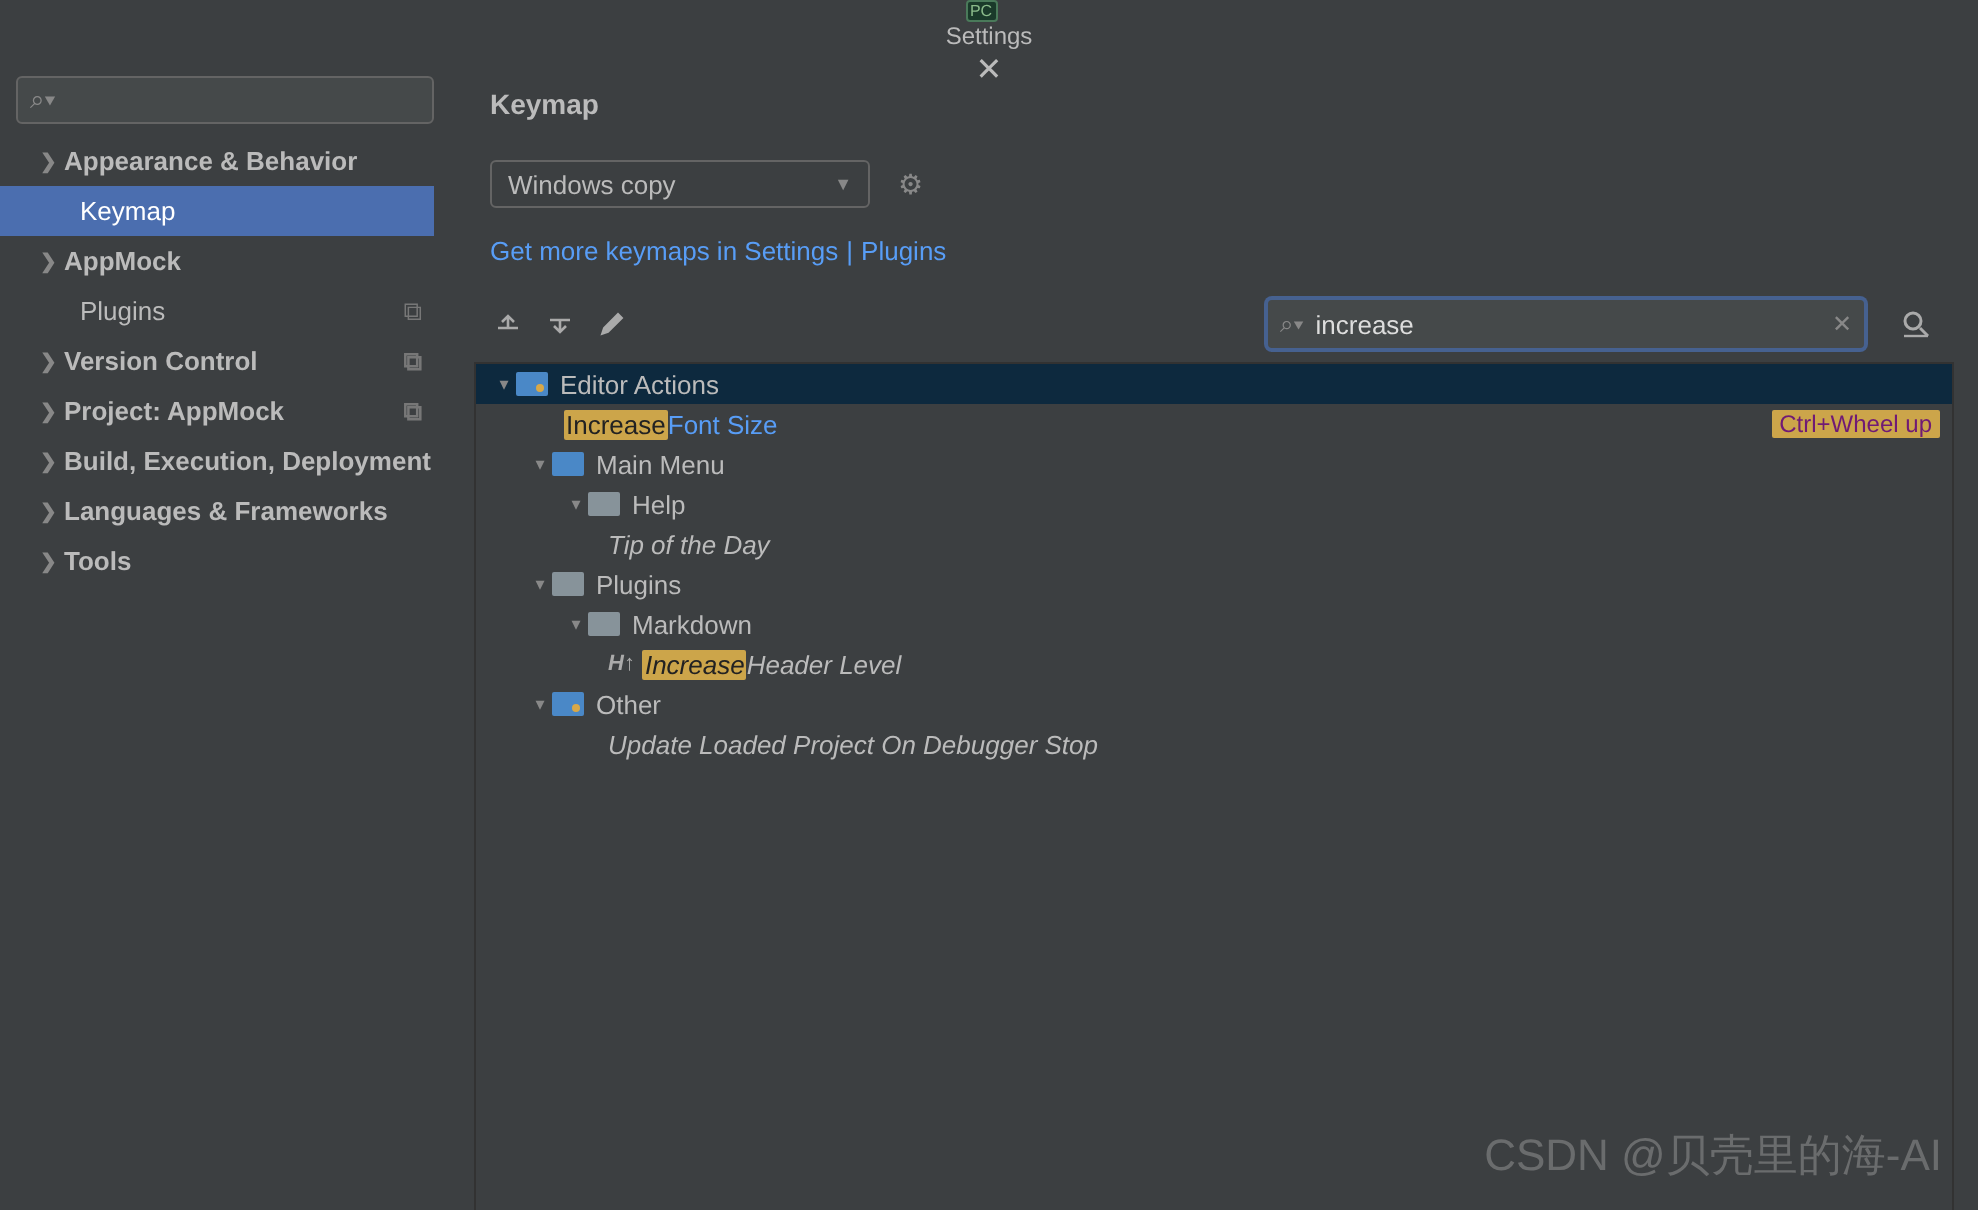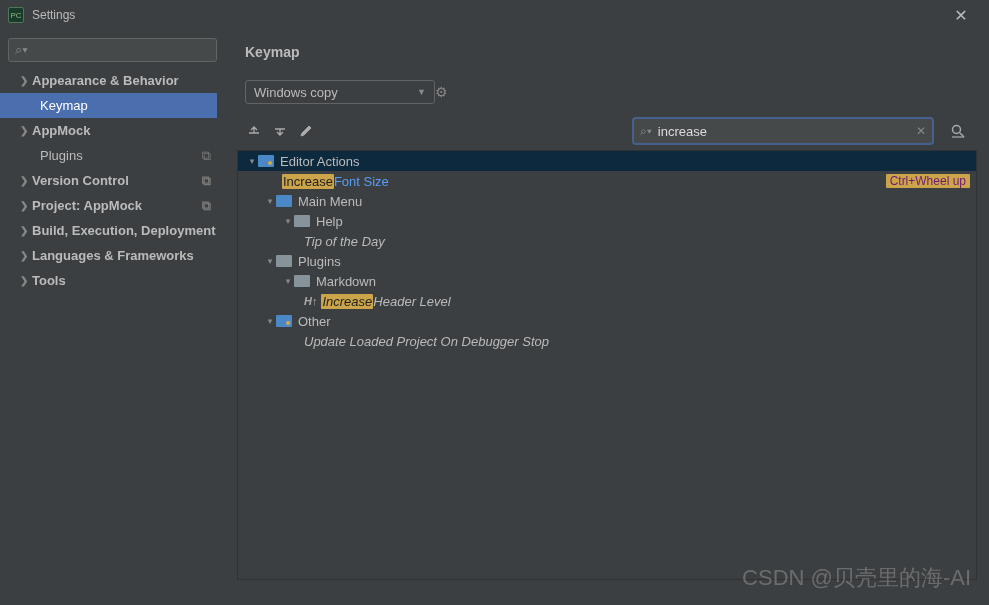--- a/index.html
+++ b/index.html
@@ -1,34 +1,34 @@
 <!DOCTYPE html>
 <html><head>
 <meta charset="utf-8">
 <style>
 * { margin:0; padding:0; box-sizing:border-box; font-family:"Segoe UI",Arial,sans-serif; }
 body { background:#3c3f41; color:#bbbbbb; width:989px; height:605px; overflow:hidden; font-size:13px; position:relative; }
-.titlebar { height:30px; display:flex; align-items:center; padding:0 8px; background:#3c3f41; }
+.titlebar { height:30px; display:flex; align-items:center; padding:0 8px; background:#3c3f41;flex-direction:column; }
 .titlebar .app-icon { width:16px; height:16px; background:#1a3a2a; border:1px solid #4a7a5a; border-radius:2px; display:flex; align-items:center; justify-content:center; font-size:8px; color:#8aba8a; margin-right:8px; }
 .titlebar .title { flex:1; font-size:12px; color:#bbb; }
 .titlebar .close { width:40px; text-align:center; color:#bbb; font-size:16px; cursor:pointer; }
 .body { display:flex; height:575px; }
 .sidebar { width:225px; background:#3c3f41; padding:8px 8px 0 8px; }
 .search-box { height:24px; background:#45494a; border:1px solid #646464; border-radius:3px; display:flex; align-items:center; padding:0 6px; color:#888; }
 .nav { margin-top:6px; }
 .nav-item { height:25px; display:flex; align-items:center; padding-left:12px; cursor:pointer; color:#bbb; position:relative; }
 .nav-item .arrow { width:12px; color:#888; font-size:10px; }
 .nav-item.indent { padding-left:32px; }
 .nav-item.selected { background:#4b6eaf; color:#fff; }
 .nav-item.selected::before { content:""; position:absolute; left:-8px; top:0; bottom:0; background:#4b6eaf; width:8px; }
 .nav-item .tag { margin-left:auto; margin-right:6px; color:#777; font-size:13px; }
 .nav-item.bold { font-weight:600; }
 .main { flex:1; padding:14px 20px; }
 .main h1 { font-size:14px; font-weight:600; color:#bbb; margin-bottom:20px; }
-.row1 { display:flex; align-items:center; margin-bottom:14px; }
+.row1 { display:flex; align-items:center; gap:14px; margin-bottom:14px; }
 .dropdown { width:190px; height:24px; background:#3c3f41; border:1px solid #646464; border-radius:3px; display:flex; align-items:center; padding:0 8px; color:#bbb; cursor:pointer; }
 .dropdown .dd-arrow { margin-left:auto; font-size:9px; color:#888; }
 .gear { color:#888; cursor:pointer; font-size:14px; }
 .hint { color:#777; }
 .links { margin-bottom:16px; }
 .links a { color:#589df6; text-decoration:none; cursor:pointer; }
 .links .sep { color:#589df6; margin:0 4px; }
 .toolbar { display:flex; align-items:center; gap:8px; margin-bottom:6px; }
 .tool-btn { width:18px; height:18px; color:#aaa; cursor:pointer; display:flex; align-items:center; justify-content:center; }
 .spacer { flex:1; }
@@ -109,20 +109,23 @@
 
   <div class="main">
     <h1>Keymap</h1>
     <div class="row1">
       <div class="dropdown">
         <span>Windows copy</span>
         <span class="dd-arrow">▼</span>
       </div>
       <span class="gear">⚙</span>
     </div>
+    <div class="links">
+      <a>Get more keymaps in Settings</a><span class="sep">|</span><a>Plugins</a>
+    </div>
     <div class="toolbar">
       <span class="tool-btn">
         <svg width="14" height="14" viewBox="0 0 14 14">
             <path d="M2 9h10M7 3v6M4 6l3-3 3 3" stroke="#aaa" stroke-width="1.3" fill="none"></path>
           </svg>
       </span>
       <span class="tool-btn">
         <svg width="14" height="14" viewBox="0 0 14 14">
             <path d="M2 5h10M7 11V5M4 8l3 3 3-3" stroke="#aaa" stroke-width="1.3" fill="none"></path>
           </svg>

